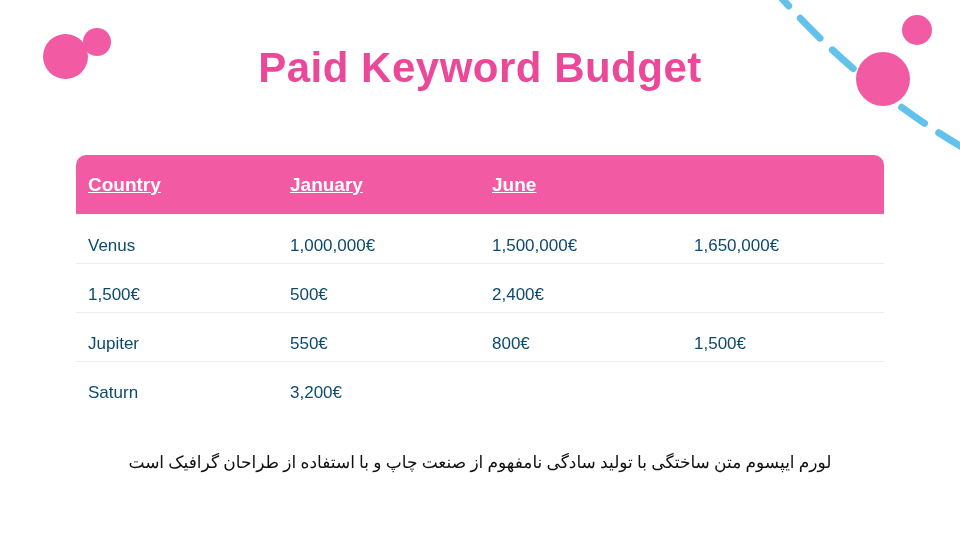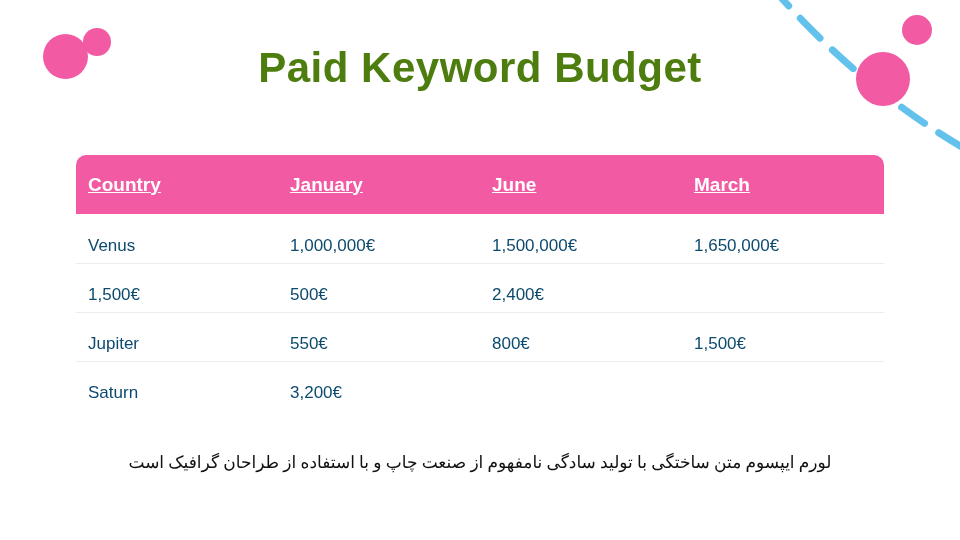--- a/index.html
+++ b/index.html
@@ -31,21 +31,21 @@
 
   
   .slide-title {
     position: absolute;
     top: 44px;
     left: 0; right: 0;
     text-align: center;
     font-size: 42px;
     font-weight: 800;
     letter-spacing: 0.5px;
-    color: #4d7c0f;
+    color: #ec4899;
   }
 
   
   .budget-table {
     position: absolute;
     left: 76px;
     top: 155px;
     width: 808px;
   }
   .t-header {
@@ -103,21 +103,20 @@
 <div class="blob blob-tr-small"></div>
 
 <h1 class="slide-title">Paid Keyword Budget</h1>
 
 <div class="budget-table">
 
   <div class="t-header">
     <div class="cell">Country</div>
     <div class="cell">January</div>
     <div class="cell">June</div>
-    <div class="cell">March</div>
   </div>
 
   <div class="t-row">
     <div class="cell">Venus</div>
     <div class="cell">1,000,000€</div>
     <div class="cell">1,500,000€</div>
     <div class="cell">1,650,000€</div>
   </div>
 
   <div class="t-row">

